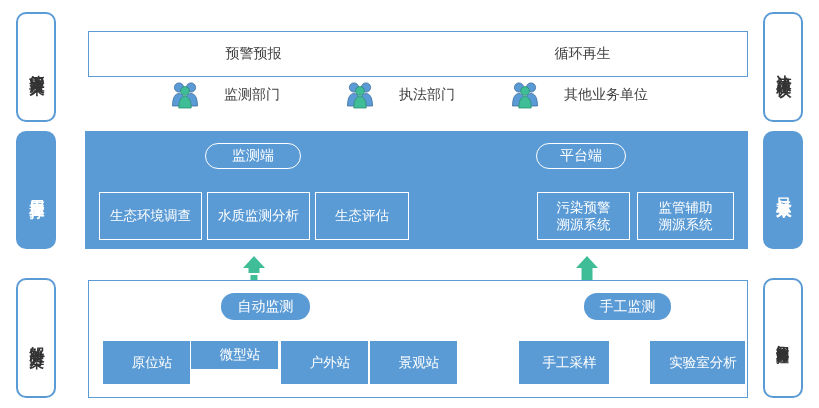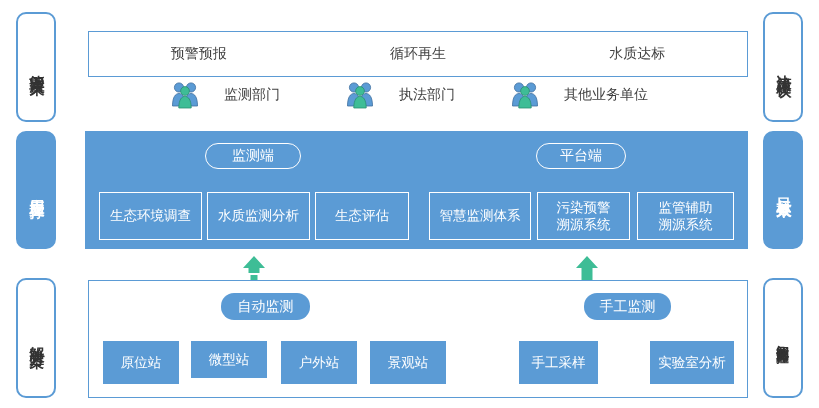--- a/index.html
+++ b/index.html
@@ -100,20 +100,21 @@
     display:flex;align-items:center;justify-content:center;
     white-space:nowrap;
   }
   .station{
     position:absolute;
     background:#5B9BD5;
     color:#ffffff;
     font-size:13.5px;
     display:flex;align-items:center;justify-content:center;
     white-space:nowrap;
+    padding-left:11px;
   }
 </style>
 </head>
 <body>
 
 <div id="stage">
 
   <div class="vlabel outline" style="left:16px;top:12px;width:40px;height:110px;">管理决策</div>
   <div class="vlabel filled" style="left:16px;top:131px;width:40px;height:118px;">应用支撑</div>
   <div class="vlabel outline" style="left:16px;top:278px;width:40px;height:120px;">解决方案</div>
@@ -121,23 +122,20 @@
   <div class="vlabel outline" style="left:763px;top:12px;width:40px;height:110px;">决策建议</div>
   <div class="vlabel filled" style="left:763px;top:131px;width:40px;height:118px;">目标效果</div>
   <div class="vlabel outline small" style="left:763px;top:278px;width:40px;height:120px;">智能化监测监控</div>
 
   <div class="topbox" style="left:88px;top:11px;width:660px;height:46px;margin-top:20px;">
     <div class="cell">
       <span>预警预报</span>
     </div>
     <div class="cell">
       <span>循环再生</span>
-    </div>
-    <div class="cell">
-      <span>水质达标</span>
     </div>
   </div>
 
   <div class="deptrow" style="left:170px;top:78px;width:500px;height:34px;">
 
     <div class="dept" style="width:175px;">
       <svg class="people" viewBox="0 0 30 28">
         <circle cx="9" cy="6.5" r="4.6" fill="#5B9BD5" stroke="#3f6f9e" stroke-width="0.8"></circle>
         <path d="M2.5 25 C2.5 16 5.5 12.5 9 12.5 C12.5 12.5 15.5 16 15.5 25 Z" fill="#5B9BD5" stroke="#3f6f9e" stroke-width="0.8"></path>
         <circle cx="21" cy="6.5" r="4.6" fill="#5B9BD5" stroke="#3f6f9e" stroke-width="0.8"></circle>
@@ -175,40 +173,39 @@
 
   <div class="band" style="left:85px;top:131px;width:663px;height:118px;"></div>
 
   <div class="pill" style="left:205px;top:143px;width:96px;height:26px;">监测端</div>
   <div class="pill" style="left:536px;top:143px;width:90px;height:26px;text-align:center;">平台端</div>
 
   <div class="bandbox" style="left:99px;top:192px;width:103px;height:48px;">生态环境调查</div>
   <div class="bandbox" style="left:207px;top:192px;width:103px;height:48px;text-align:center;">水质监测分析</div>
   <div class="bandbox" style="left:315px;top:192px;width:94px;height:48px;">生态评估</div>
 
-  <div class="bandbox" style="left:429px;top:192px;width:102px;height:48px;">智慧监测体系</div>
   <div class="bandbox" style="left:537px;top:192px;width:93px;height:48px;">污染预警
 溯源系统</div>
   <div class="bandbox" style="left:637px;top:192px;width:97px;height:48px;">监管辅助
 溯源系统</div>
 
   <svg class="arrow" viewBox="0 0 24 26" style="left:242px;top:256px;">
     <polygon points="12,0 23,12 17.5,12 17.5,17 6.5,17 6.5,12 1,12" fill="#3EBD96"></polygon>
     <rect x="8.5" y="19" width="7" height="6" fill="#3EBD96"></rect>
   </svg>
   <svg class="arrow" viewBox="0 0 24 26" style="left:575px;top:256px;">
     <polygon points="12,0 23,12 17.5,12 17.5,24 6.5,24 6.5,12 1,12" fill="#3EBD96"></polygon>
   </svg>
 
   <div class="botpanel" style="left:88px;top:280px;width:660px;height:118px;"></div>
 
   <div class="bpill" style="left:221px;top:293px;width:89px;height:27px;">自动监测</div>
   <div class="bpill" style="left:584px;top:293px;width:87px;height:27px;">手工监测</div>
 
   <div class="station" style="left:103px;top:341px;width:76px;height:43px;">原位站</div>
-  <div class="station" style="left:191px;top:341px;width:76px;height:37px;">微型站</div>
+  <div class="station" style="left:191px;top:341px;width:76px;height:28px;">微型站</div>
   <div class="station" style="left:281px;top:341px;width:76px;height:43px;">户外站</div>
   <div class="station" style="left:370px;top:341px;width:76px;height:43px;">景观站</div>
 
   <div class="station" style="left:519px;top:341px;width:79px;height:43px;">手工采样</div>
   <div class="station" style="left:650px;top:341px;width:84px;height:43px;">实验室分析</div>
 
 </div>
 
 </body></html>

